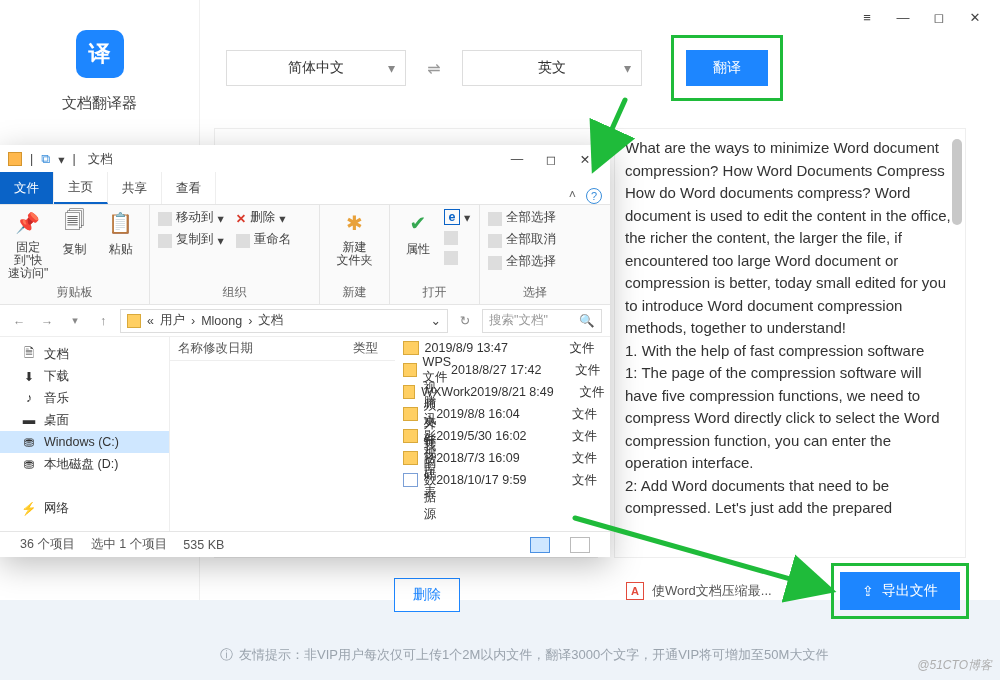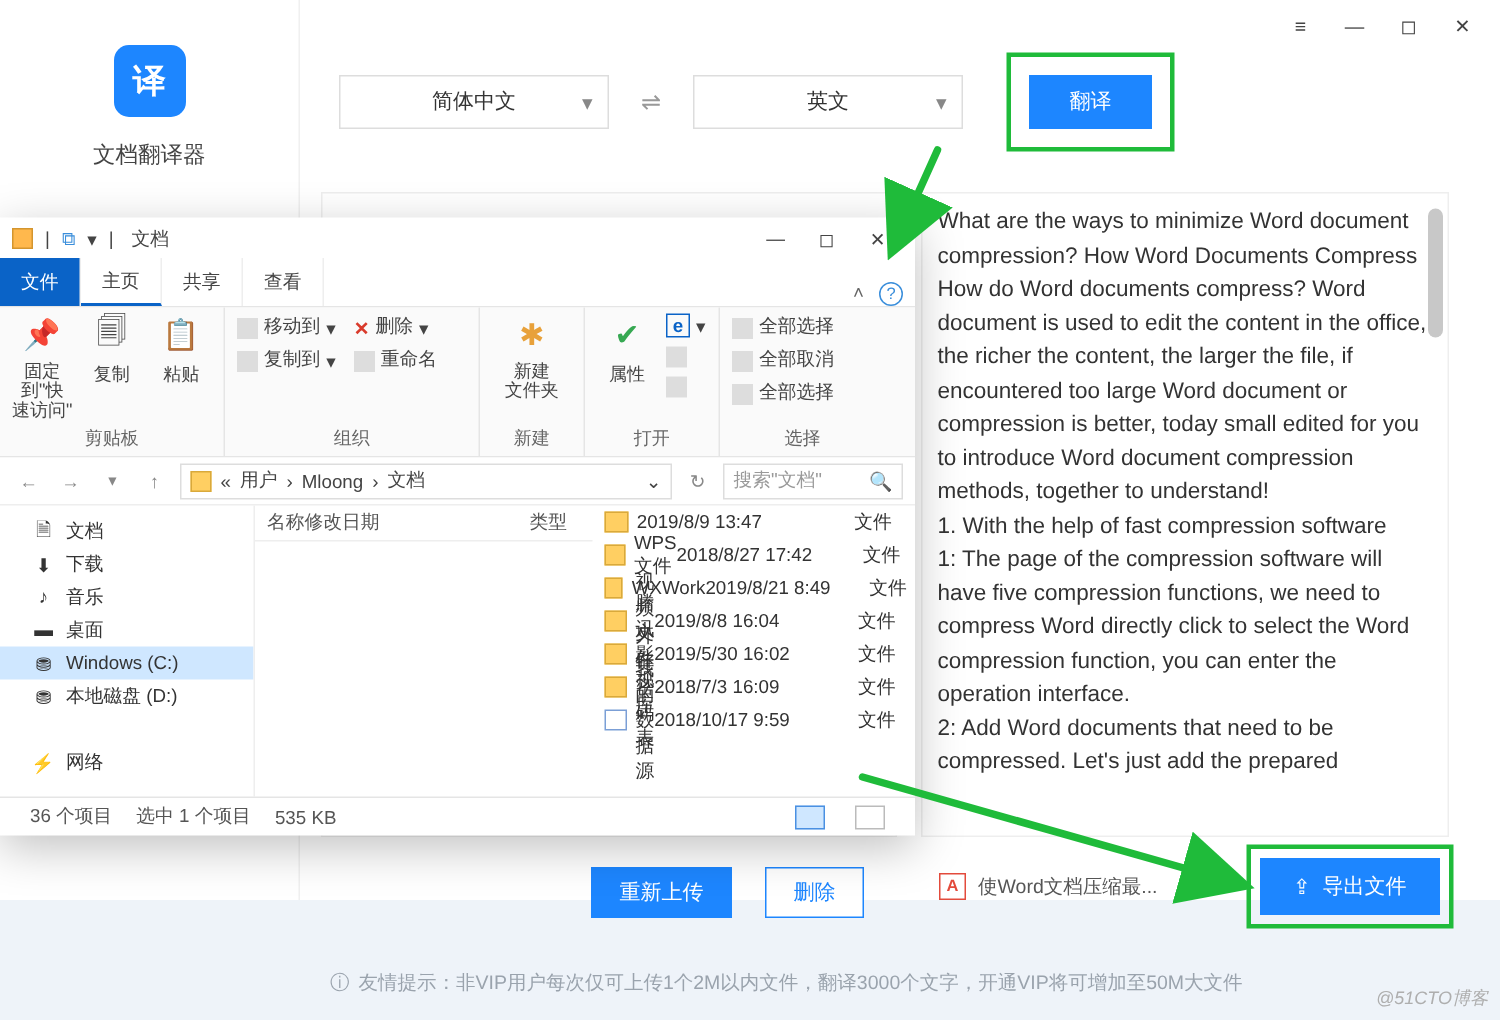--- a/index.html
+++ b/index.html
@@ -115,21 +115,20 @@
 
   <div class="result-pane">
     <div class="result-text" style="white-space:pre-line;">What are the ways to minimize Word document compression? How Word Documents Compress How do Word documents compress? Word document is used to edit the content in the office, the richer the content, the larger the file, if encountered too large Word document or compression is better, today small edited for you to introduce Word document compression methods, together to understand!
 1. With the help of fast compression software
 1: The page of the compression software will have five compression functions, we need to compress Word directly click to select the Word compression function, you can enter the operation interface.
 2: Add Word documents that need to be compressed. Let's just add the prepared</div>
     <div class="scroll-thumb"></div>
   </div>
 
   <div class="action-row">
-    <div class="btn primary small">重新上传</div>
     <div class="btn ghost small">删除</div>
   </div>
 
   <div class="file-chip">
     <span class="pdf-ico">A</span>
     <span>使Word文档压缩最...</span>
   </div>
 
   <div class="export-wrap hl-green-tight">
     <div class="export-btn">

